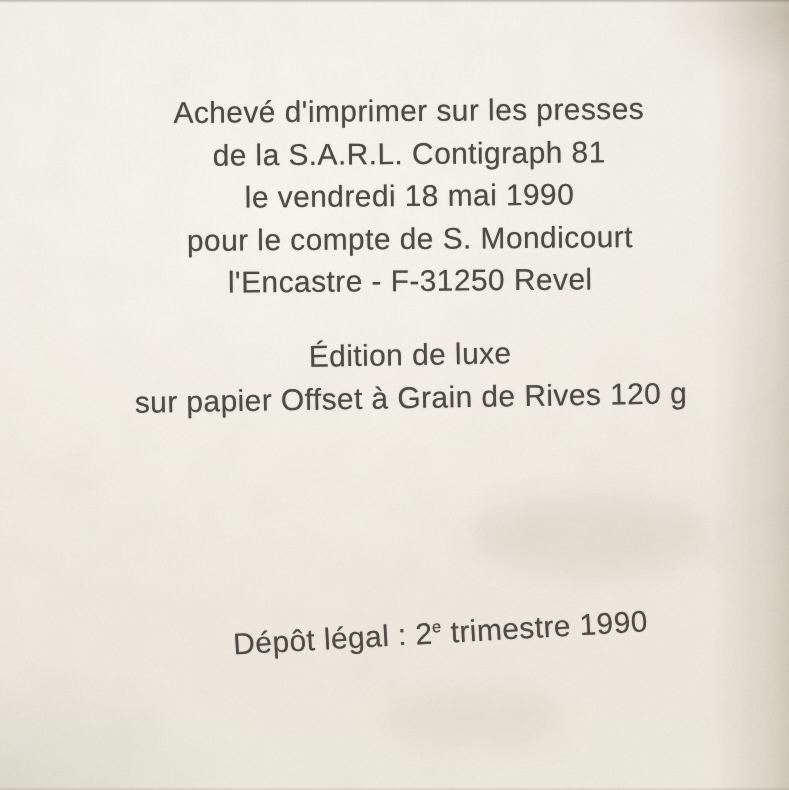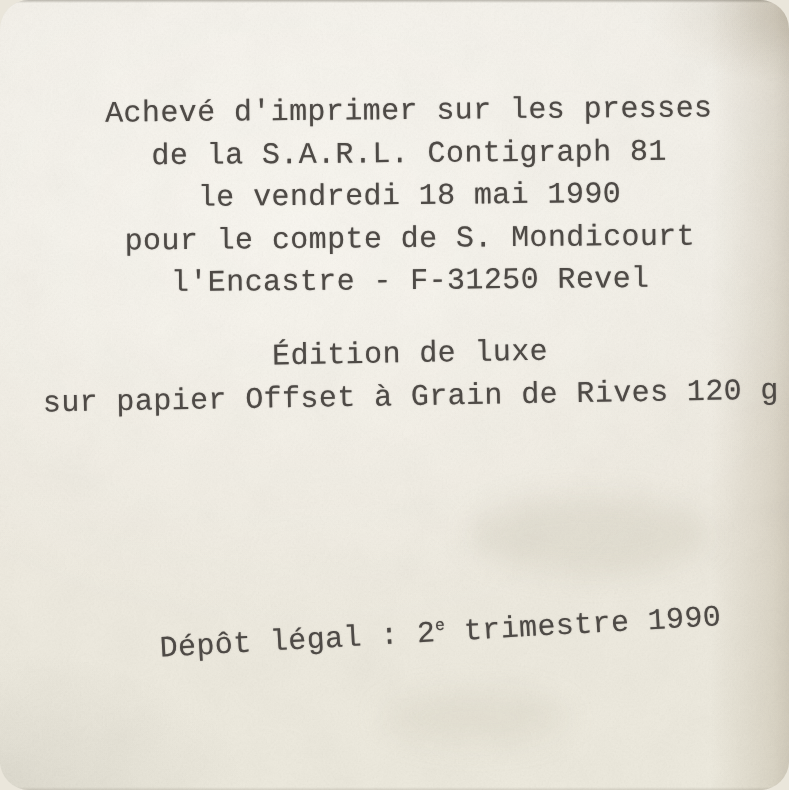--- a/index.html
+++ b/index.html
@@ -11,22 +11,21 @@
     position: relative;
     width: 789px;
     height: 790px;
     overflow: hidden;
     background:
       radial-gradient(130% 95% at 38% 28%, rgba(255,253,248,0.55), rgba(255,253,248,0) 55%),
       linear-gradient(to right, rgba(0,0,0,0) 90%, rgba(122,105,72,0.16) 98%, rgba(110,93,62,0.22) 100%),
       radial-gradient(26% 12% at 100% 2%, rgba(108,92,60,0.18), rgba(108,92,60,0) 70%),
       radial-gradient(45% 25% at 0% 100%, rgba(95,92,82,0.10), rgba(95,92,82,0) 70%),
       linear-gradient(to bottom, #f3f0e9 0%, #f1eee6 30%, #efebe1 60%, #edeade 100%);
-    font-family: Liberation Mono, monospace;
-    border-radius: 29px;
+    font-family: Liberation Sans, sans-serif;
   }
   .edge-top {
     position: absolute; top: 0; left: 0; right: 0; height: 3px;
     background: linear-gradient(to bottom, rgba(92,87,74,0.38), rgba(92,87,74,0));
     pointer-events: none;
   }
   .edge-bottom {
     position: absolute; bottom: 0; left: 0; right: 0; height: 3px;
     background: linear-gradient(to top, rgba(112,106,92,0.20), rgba(112,106,92,0));
     pointer-events: none;

